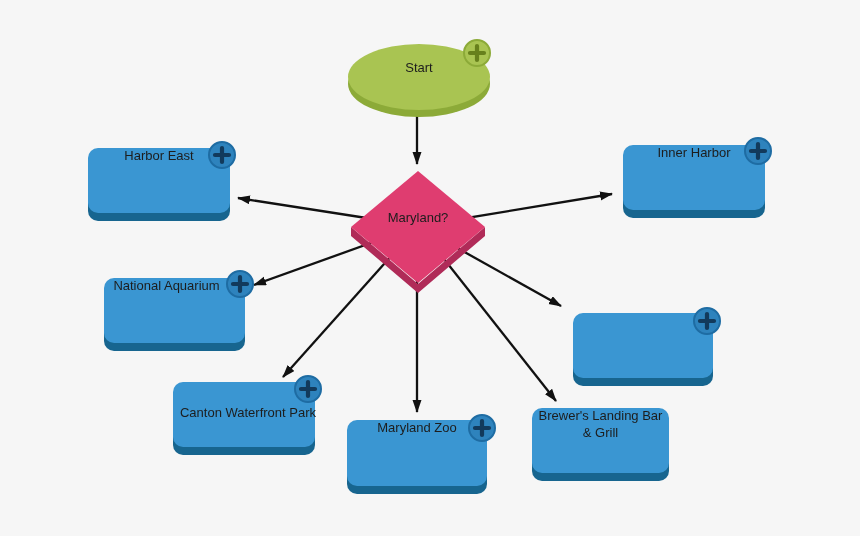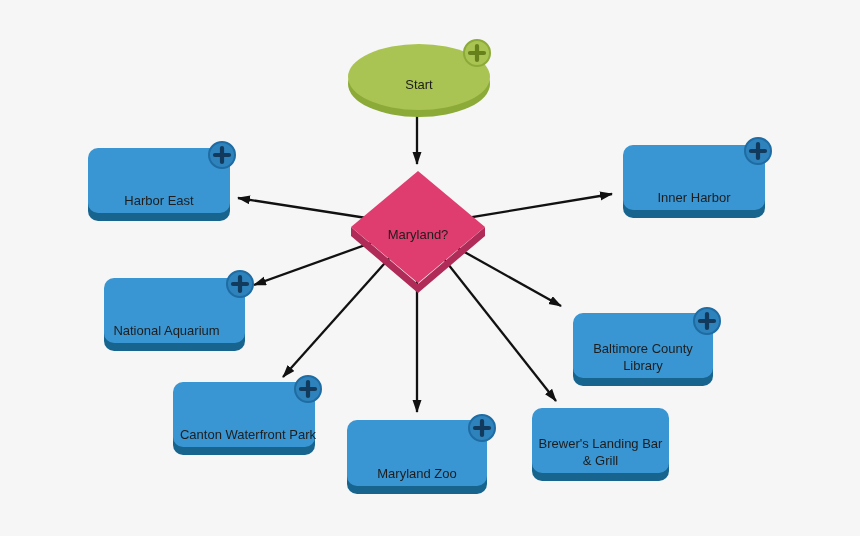--- a/index.html
+++ b/index.html
@@ -2,21 +2,21 @@
 <html><head>
 <meta charset="utf-8">
 <style>
   html,body { margin:0; padding:0; }
   body { font-family: "Liberation Sans", sans-serif; background:#f6f6f6; }
   .stage {
     position:relative; width:860px; height:536px; background:#f6f6f6; overflow:hidden;
   }
   .stage svg { position:absolute; left:0; top:0; }
   .node-label {
-    position:absolute; display:flex; align-items:flex-end; justify-content:center;
+    position:absolute; display:flex; align-items:flex-start; justify-content:center;
     text-align:center; color:#1d1d1d; font-size:13px; line-height:1.3; padding:0 6px;
     box-sizing:border-box; cursor:default; user-select:none;
   }
   .edge { stroke-width:2.3; }
   .plus-glyph { stroke-width:4.2; stroke-linecap:round; fill:none; }
 </style>
 </head>
 <body>
 
 <div class="stage">
@@ -126,29 +126,26 @@
   </div>
 
   <div class="node-label" style="left:88px;top:148px;width:142px;height:62px">
     <span>Harbor East</span>
   </div>
 
   <div class="node-label" style="left:104px;top:278px;width:125px;height:62px">
     <span>National Aquarium</span>
   </div>
 
-  <div class="node-label" style="left:173px;top:382px;width:150px;height:62px">
+  <div class="node-label" style="left:173px;top:405px;width:150px;height:62px">
     <span>Canton Waterfront Park</span>
   </div>
 
   <div class="node-label" style="left:347px;top:420px;width:140px;height:63px">
     <span>Maryland Zoo</span>
   </div>
 
-  <div class="node-label" style="left:573px;top:313px;width:140px;height:62px">
-    <span>Baltimore County Library</span>
-  </div>
 
   <div class="node-label" style="left:532px;top:408px;width:137px;height:62px">
     <span>Brewer's Landing Bar &amp; Grill</span>
   </div>
 
 </div>
 
 </body></html>

